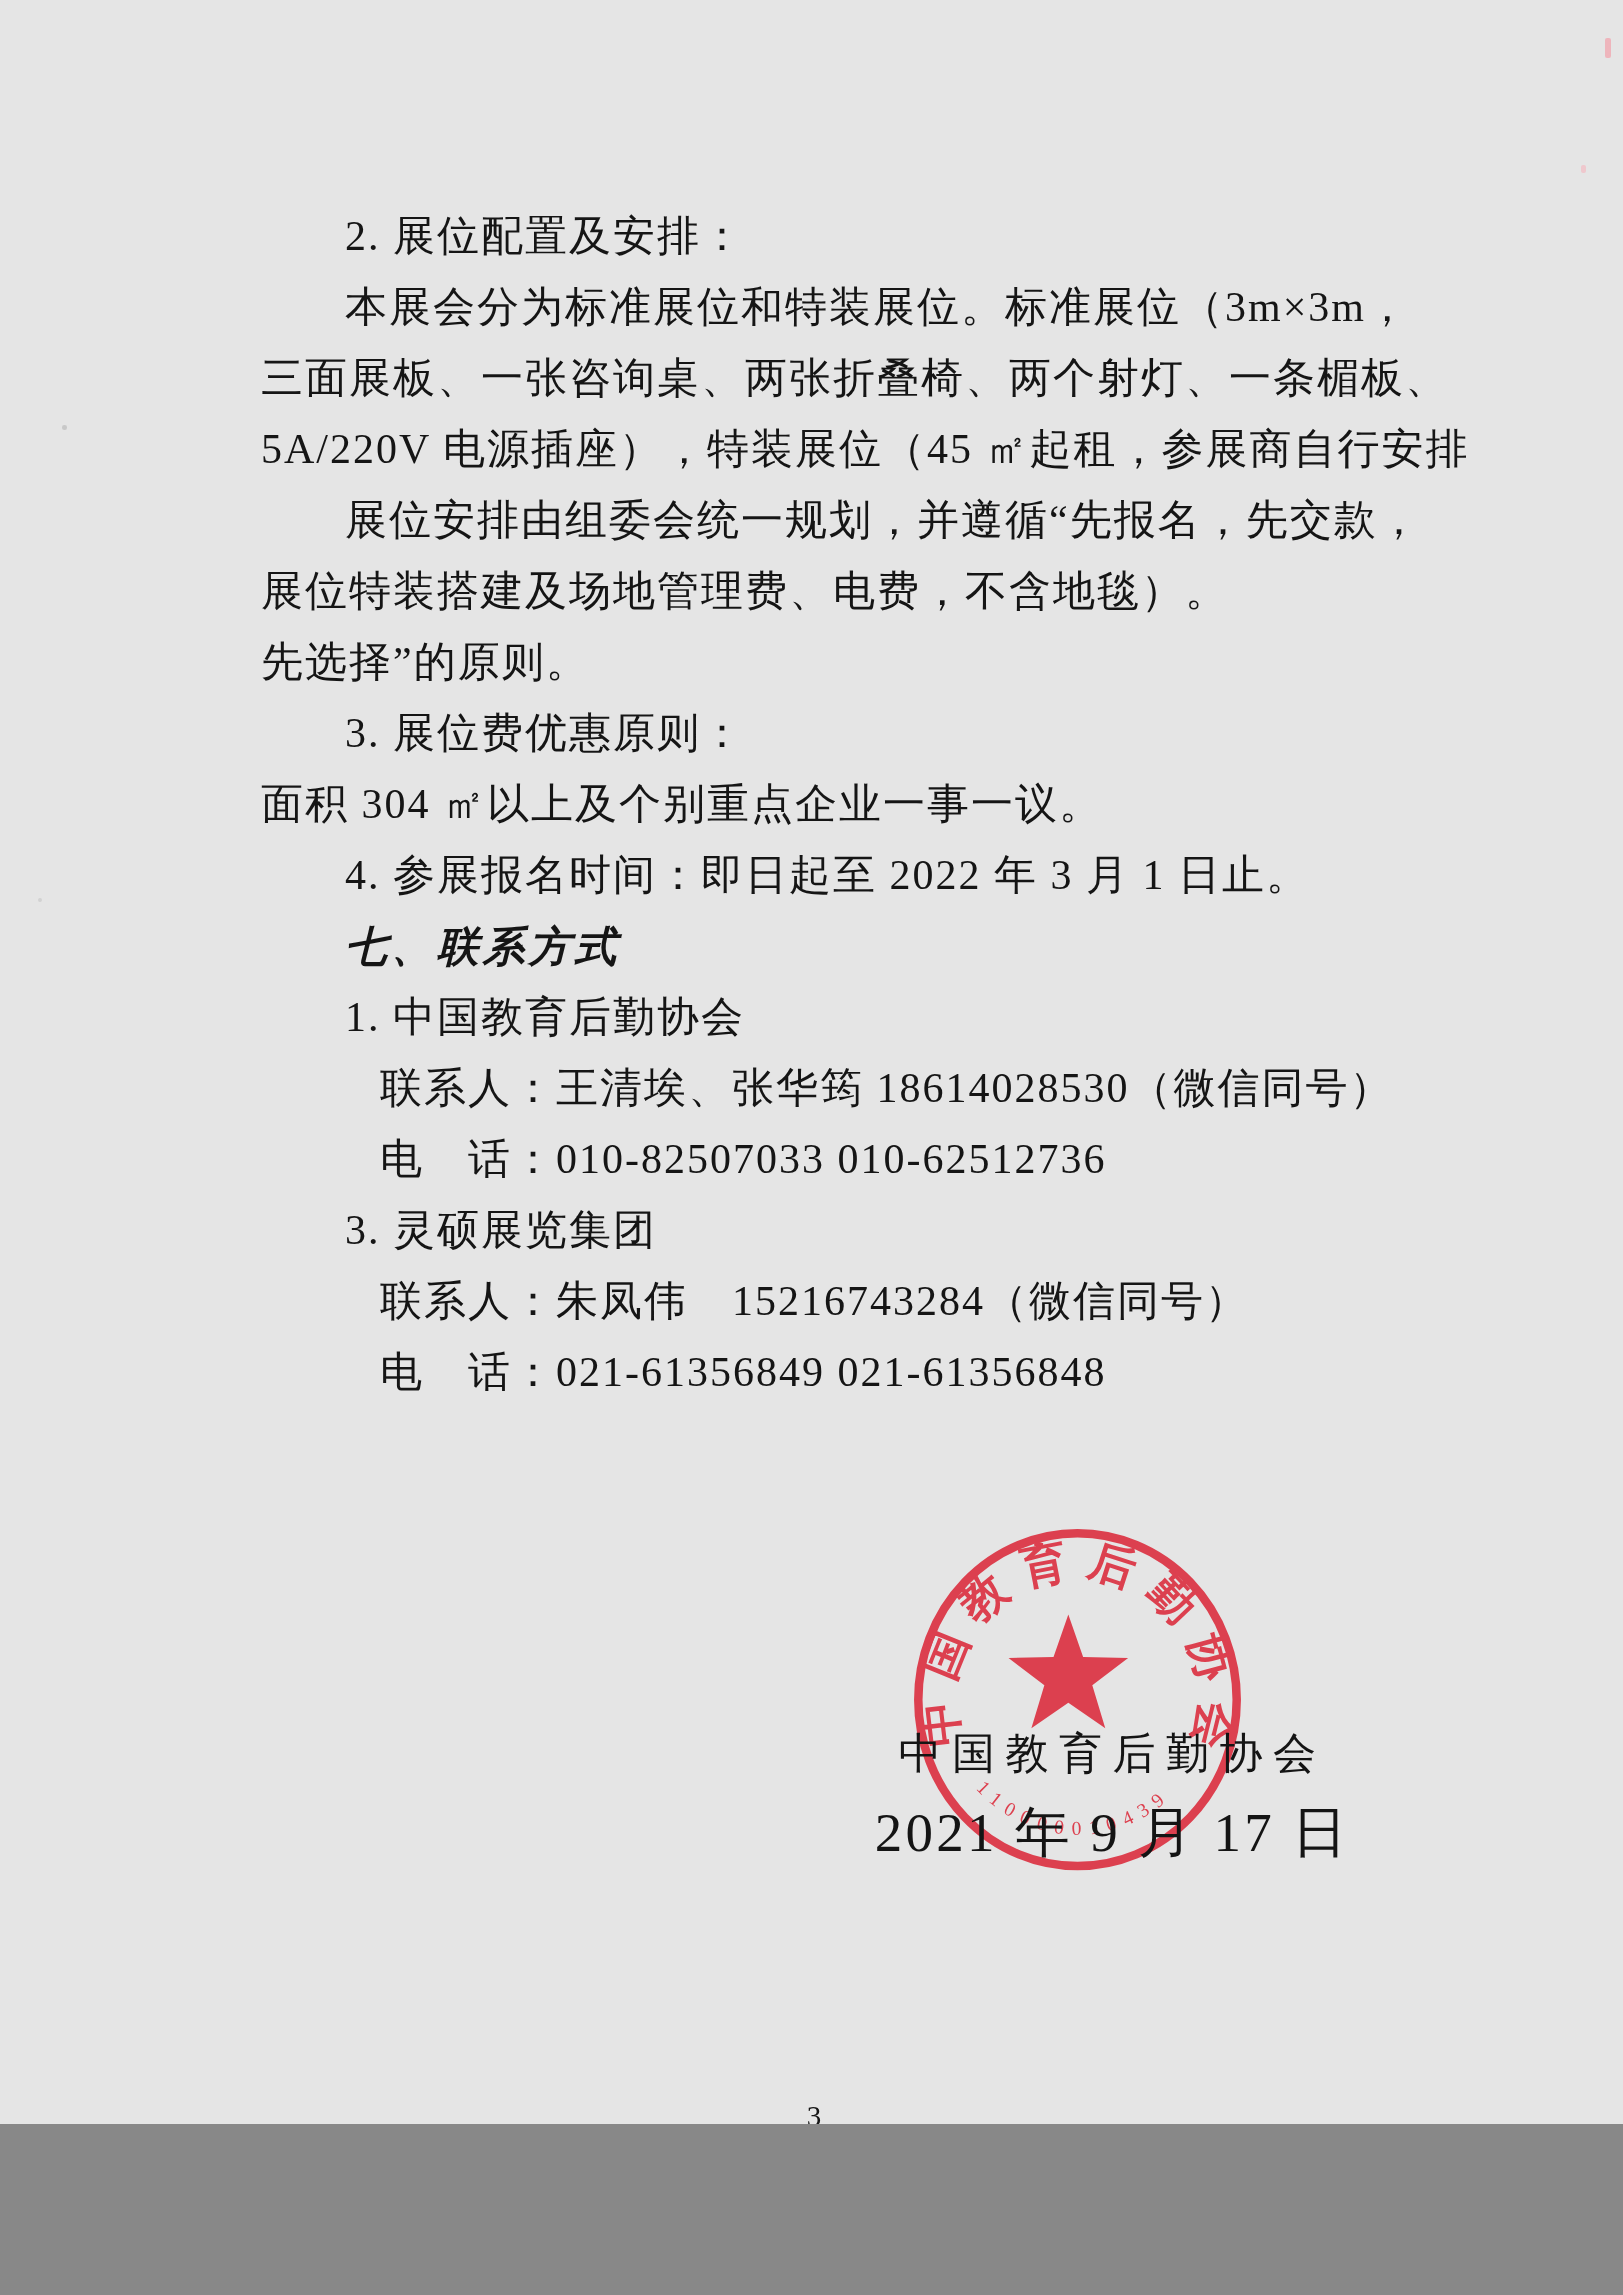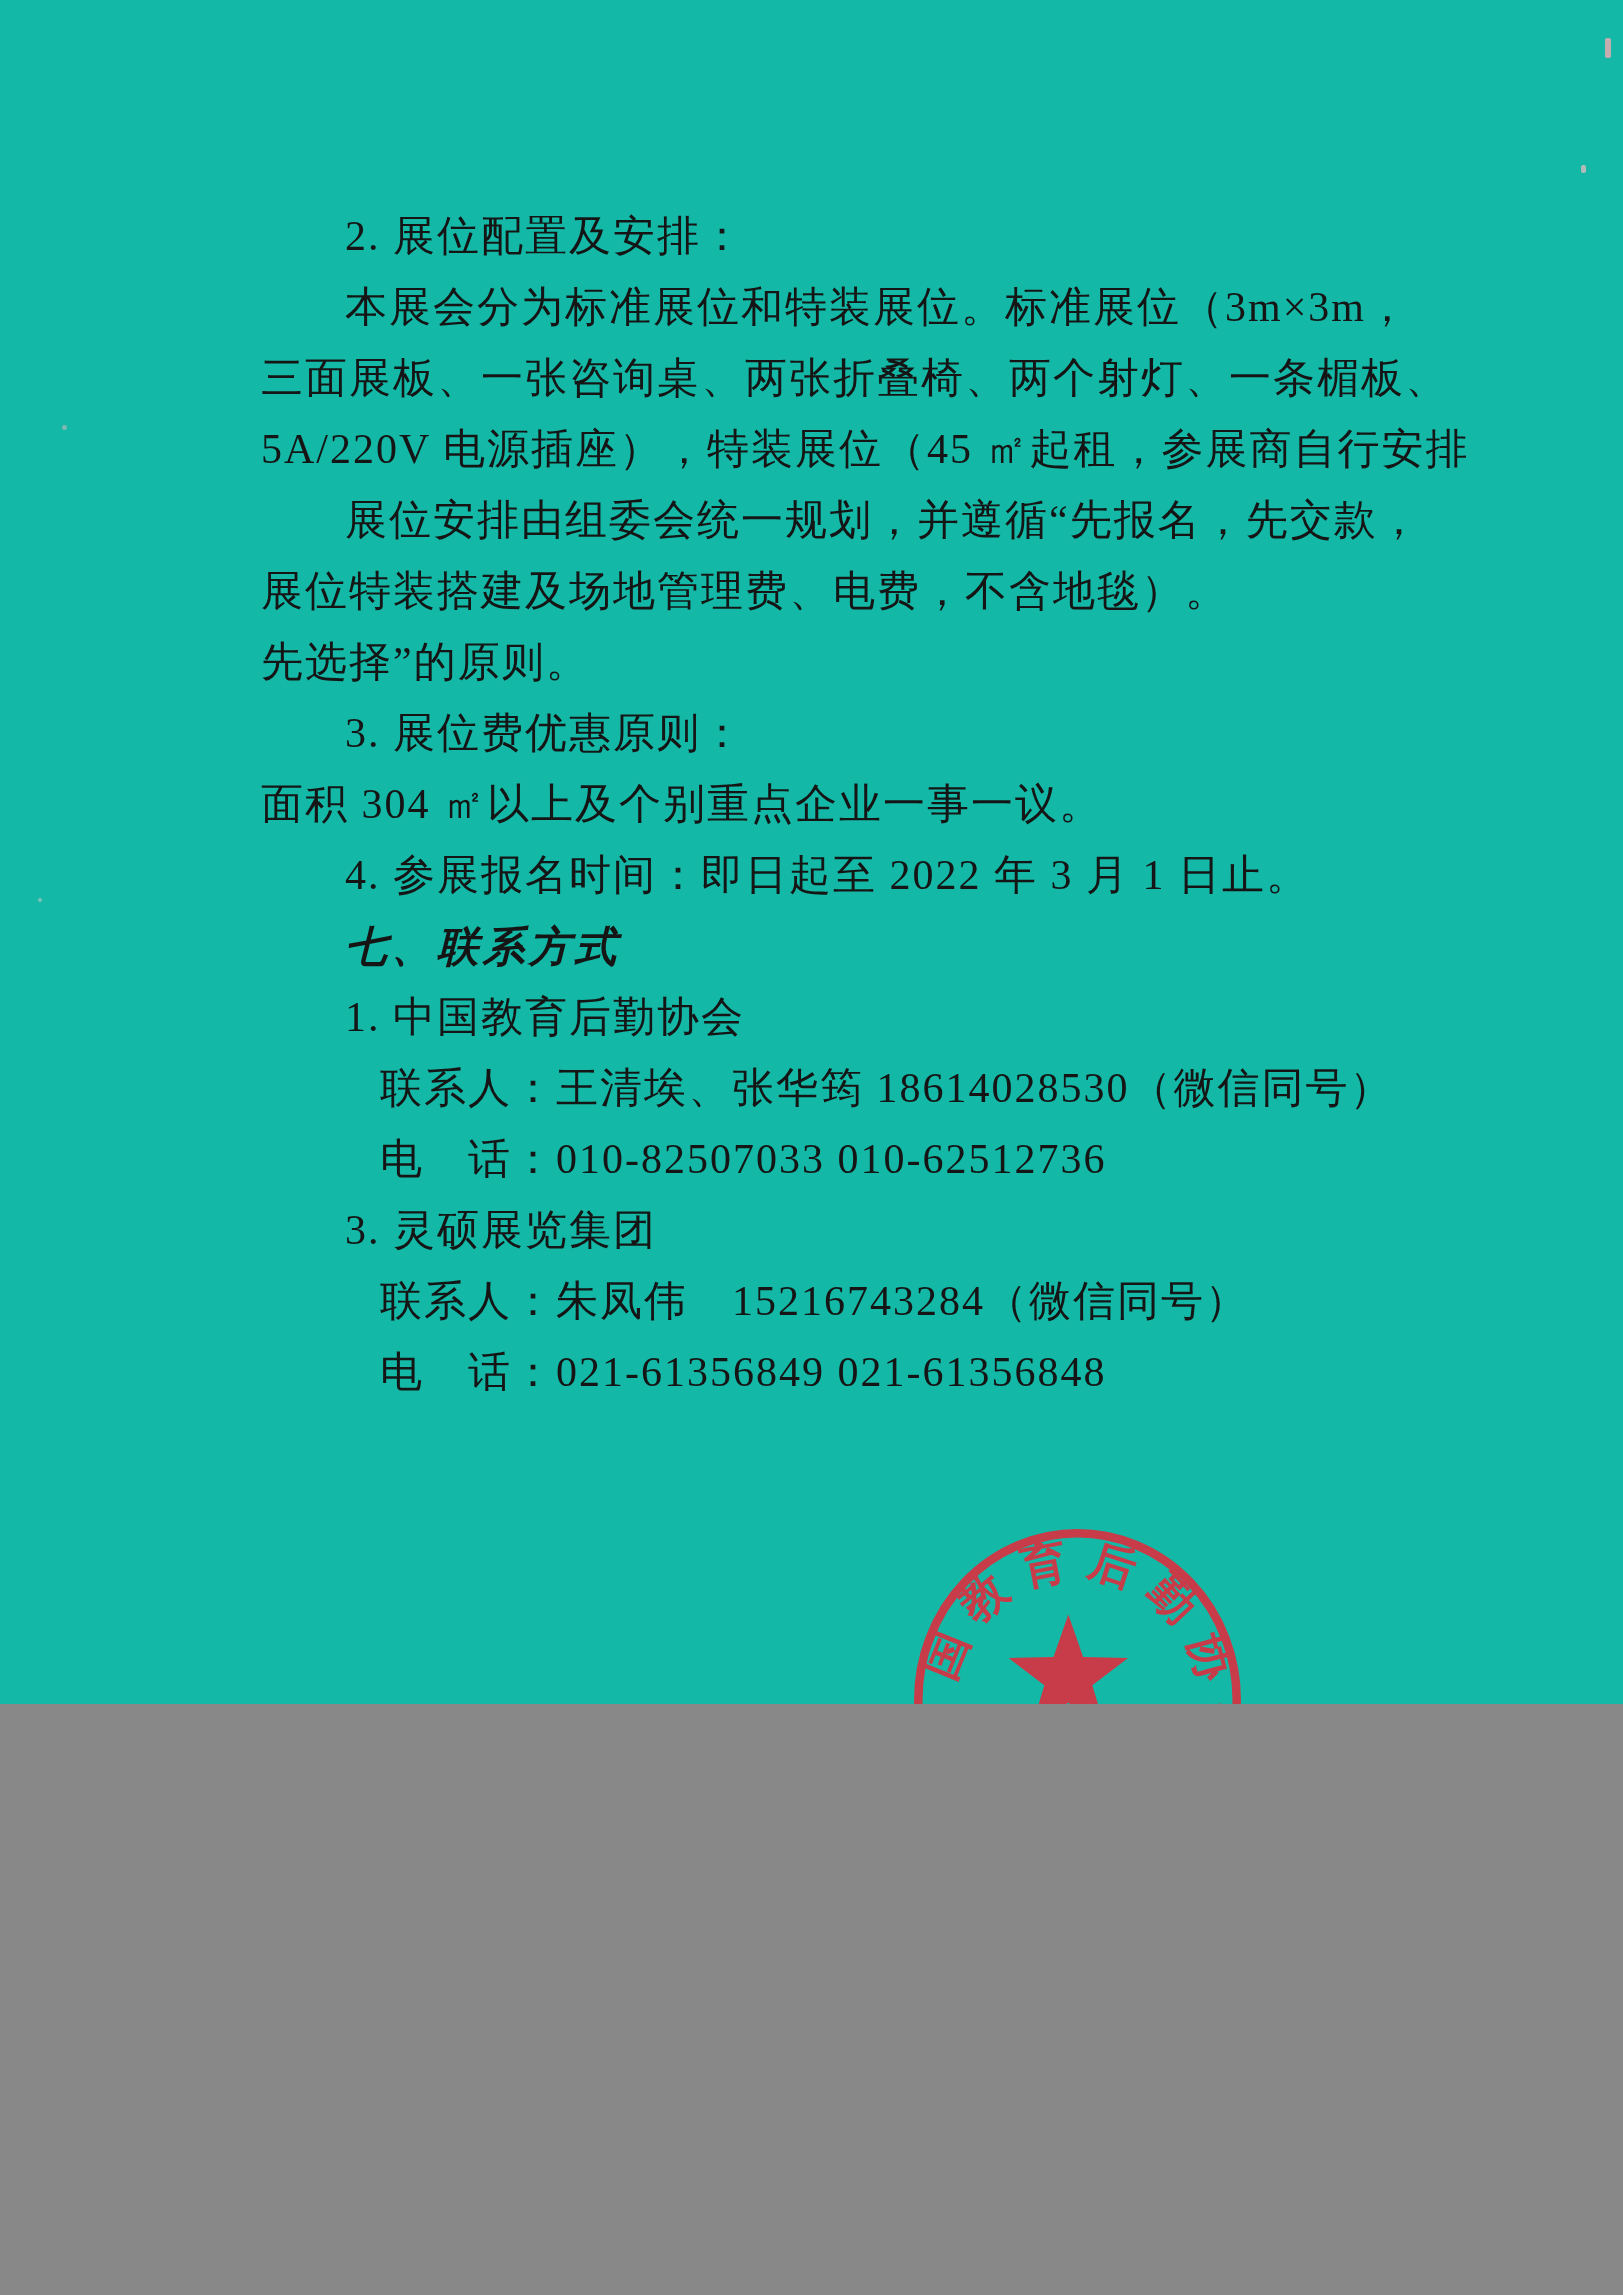--- a/index.html
+++ b/index.html
@@ -1,19 +1,19 @@
 <!DOCTYPE html>
 <html style="font-size:10.5px"><head>
 <meta charset="utf-8">
 <style>
   html,body{margin:0;padding:0;background:#888;}
   .page{
     position:relative;
-    width:1624px;height:1704px;
-    background:#14b8a6;
+    width:1624px;height:2124px;
+    background:#e5e5e5;
     overflow:hidden;
     font-family:"Liberation Serif","DejaVu Serif",serif;
     color:#151515;
   }
   .textblock{
     position:absolute;
     left:261px;top:201px;
     width:1165px;
   }
   .ln{

